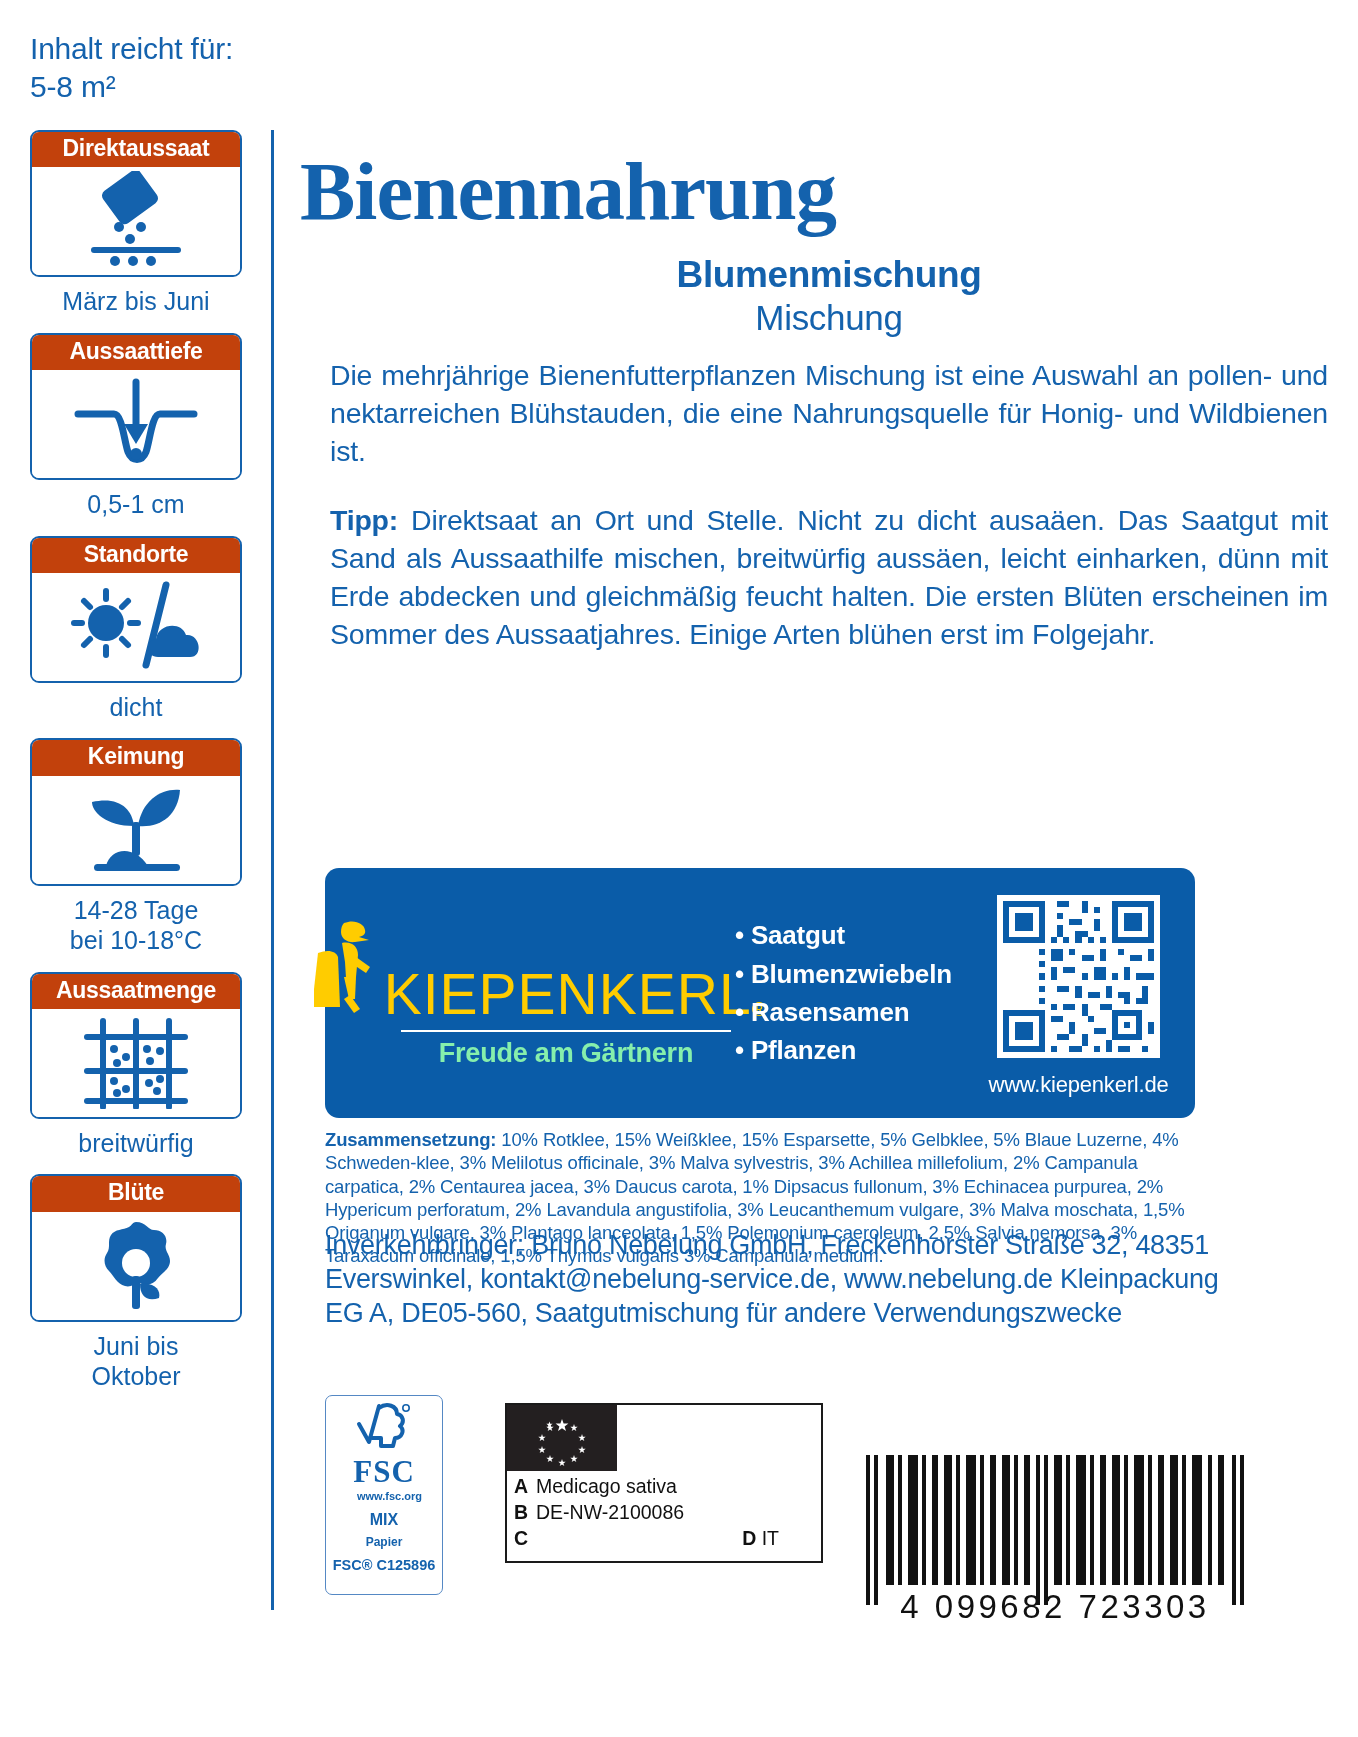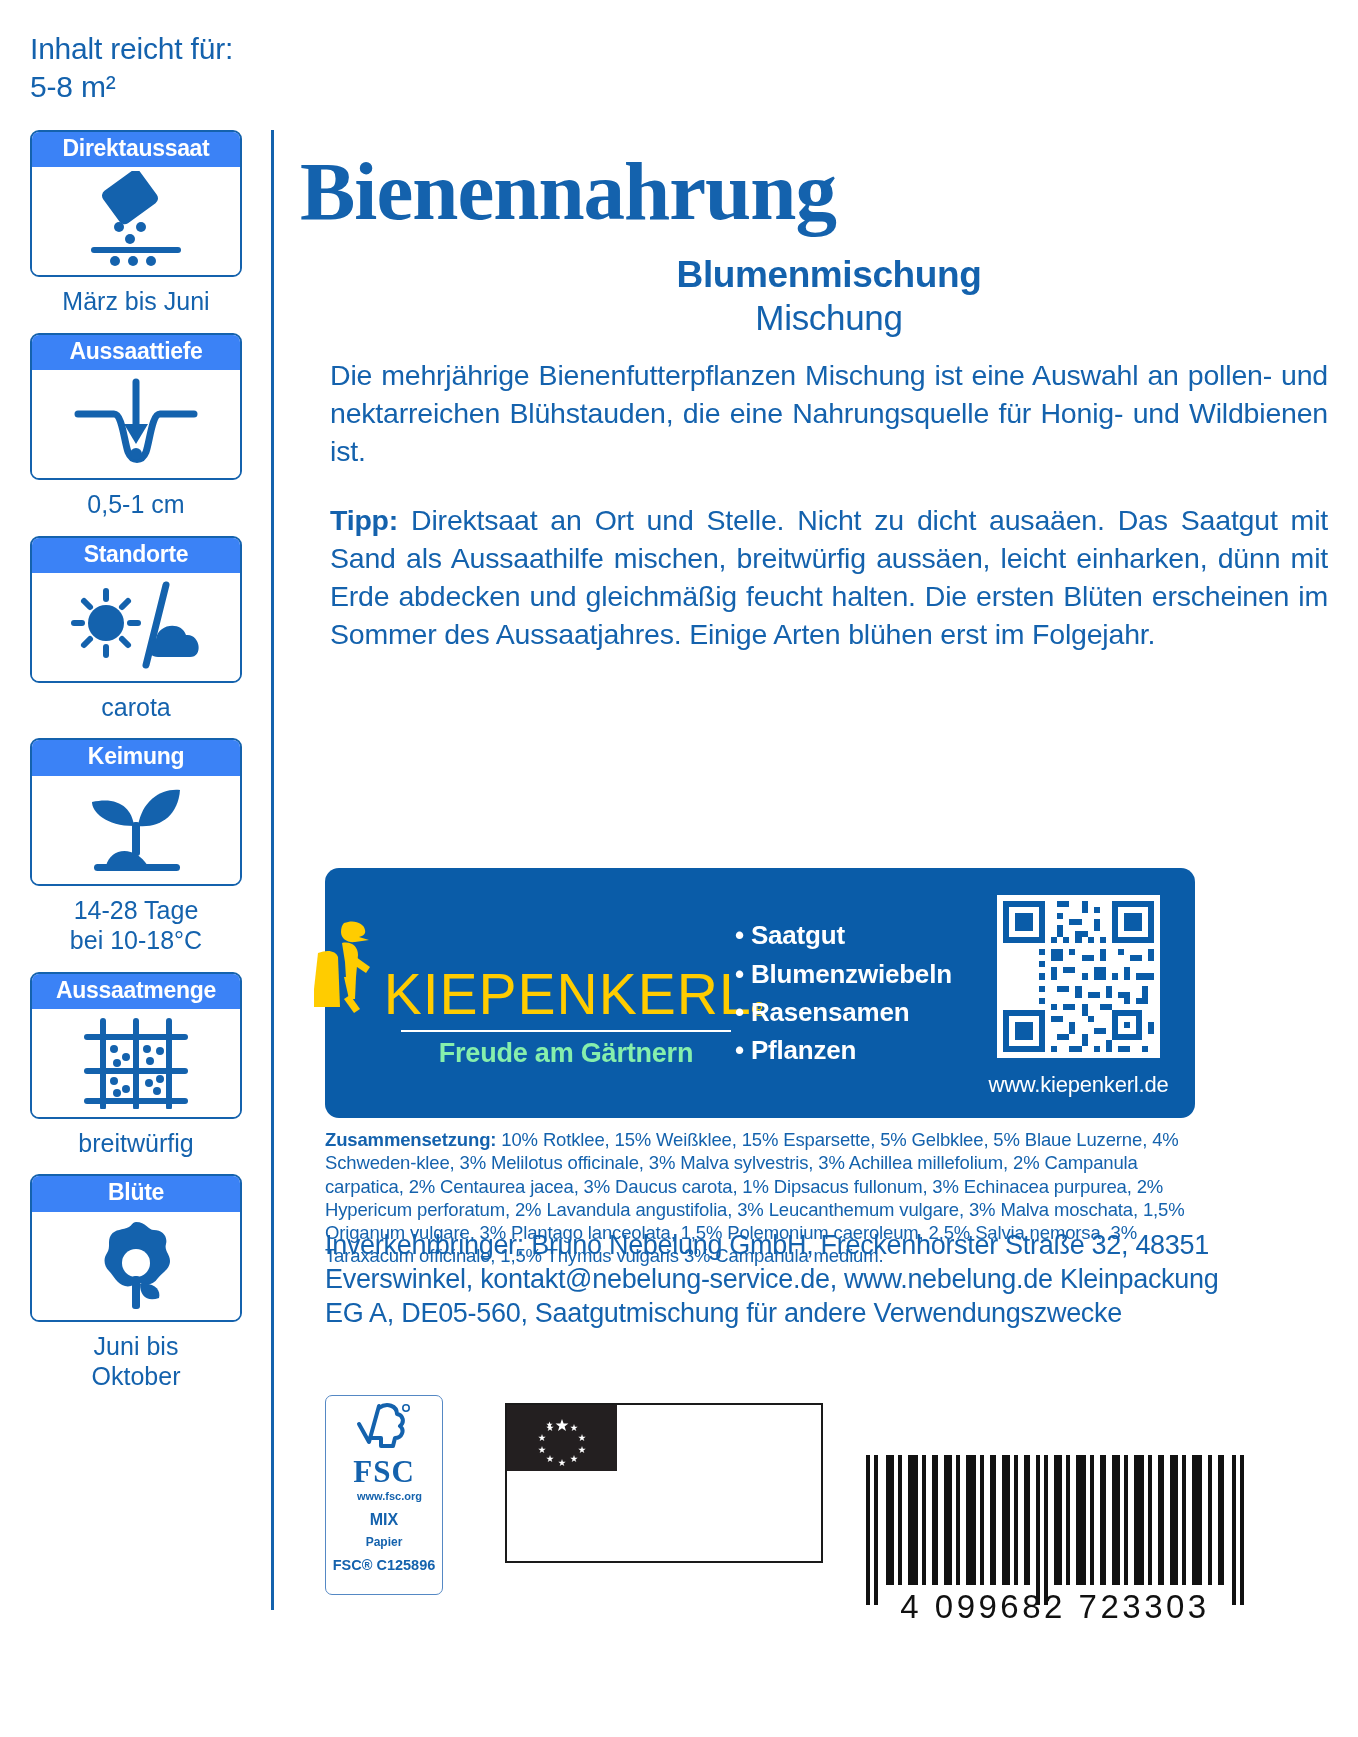--- a/index.html
+++ b/index.html
@@ -24,21 +24,21 @@
     letter-spacing:-0.2px;
   }
   .icon-stack{position:absolute;left:0;top:130px;width:272px;}
   .icon-block{width:272px;margin-bottom:16px;}
   .icon-card{
     width:208px;margin:0 auto;
     border:2.5px solid #1462ad;border-radius:9px;
     overflow:hidden;background:#fff;
   }
   .icon-card-head{
-    background:#3b82f6;color:#fff;
+    background:#c2410c;color:#fff;
     font-size:23px;font-weight:bold;text-align:center;
     padding:4px 0 6px 0;line-height:1.1;
     letter-spacing:-0.3px;
   }
   .icon-card-body{
     height:108px;display:flex;align-items:center;justify-content:center;
     background:#fff;
   }
   .icon-caption{
     text-align:center;font-size:25px;line-height:1.22;
@@ -239,21 +239,21 @@
                     <path d="M18 66 L24 60"></path>
                       <path d="M56 28 L62 22"></path>
                   </g>
                   <path d="M80 86 L100 6" stroke="#1462ad" stroke-width="7" stroke-linecap="round"></path>
                   <path d="M92 78 C80 78 78 62 90 60 C92 44 116 42 120 56 C134 54 138 78 124 78 Z"></path>
                 </g>
               </svg>
             </span>
           </div>
         </div>
-        <div class="icon-caption">carota</div>
+        <div class="icon-caption">dicht</div>
       </div>
 
       <div class="icon-block">
         <div class="icon-card">
           <div class="icon-card-head">Keimung</div>
           <div class="icon-card-body">
             <span>
               <svg width="120" height="96" viewBox="0 0 120 96">
                 <g fill="#1462ad">
                   <path d="M58 46 C30 46 16 32 16 22 C42 16 56 28 58 46 Z"></path>
@@ -513,20 +513,32 @@
                   <polygon points="35,41 35.9,43.7 38.7,43.7 36.4,45.4 37.3,48.1 35,46.4 32.7,48.1 33.6,45.4 31.3,43.7 34.1,43.7"></polygon>
                   <polygon points="75,41 75.9,43.7 78.7,43.7 76.4,45.4 77.3,48.1 75,46.4 72.7,48.1 73.6,45.4 71.3,43.7 74.1,43.7"></polygon>
                   <polygon points="43,50 43.9,52.7 46.7,52.7 44.4,54.4 45.3,57.1 43,55.4 40.7,57.1 41.6,54.4 39.3,52.7 42.1,52.7"></polygon>
                   <polygon points="67,50 67.9,52.7 70.7,52.7 68.4,54.4 69.3,57.1 67,55.4 64.7,57.1 65.6,54.4 63.3,52.7 66.1,52.7"></polygon>
                   <polygon points="55,54 55.9,56.7 58.7,56.7 56.4,58.4 57.3,61.1 55,59.4 52.7,61.1 53.6,58.4 51.3,56.7 54.1,56.7"></polygon>
                 </g>
               </g>
             </svg>
           </div>
         </div>
+        <div class="pp-rows">
+          <div>
+            <span class="lbl">A</span><span>Medicago sativa</span>
+          </div>
+          <div>
+            <span class="lbl">B</span><span>DE-NW-2100086</span>
+          </div>
+          <div>
+            <span class="lbl">C</span><span></span>
+            <span class="pp-d"><b>D</b> <span>IT</span></span>
+          </div>
+        </div>
       </div>
 
       <svg class="barcode" viewBox="0 0 390 150" shape-rendering="crispEdges" preserveAspectRatio="none">
         <rect width="390" height="150" fill="#ffffff"></rect>
         <g fill="#111111">
           <rect x="6" y="0" width="4" height="150"></rect>
           <rect x="14" y="0" width="4" height="150"></rect>
           <rect x="26" y="0" width="8" height="130"></rect>
           <rect x="38" y="0" width="4" height="130"></rect>
           <rect x="48" y="0" width="10" height="130"></rect>

